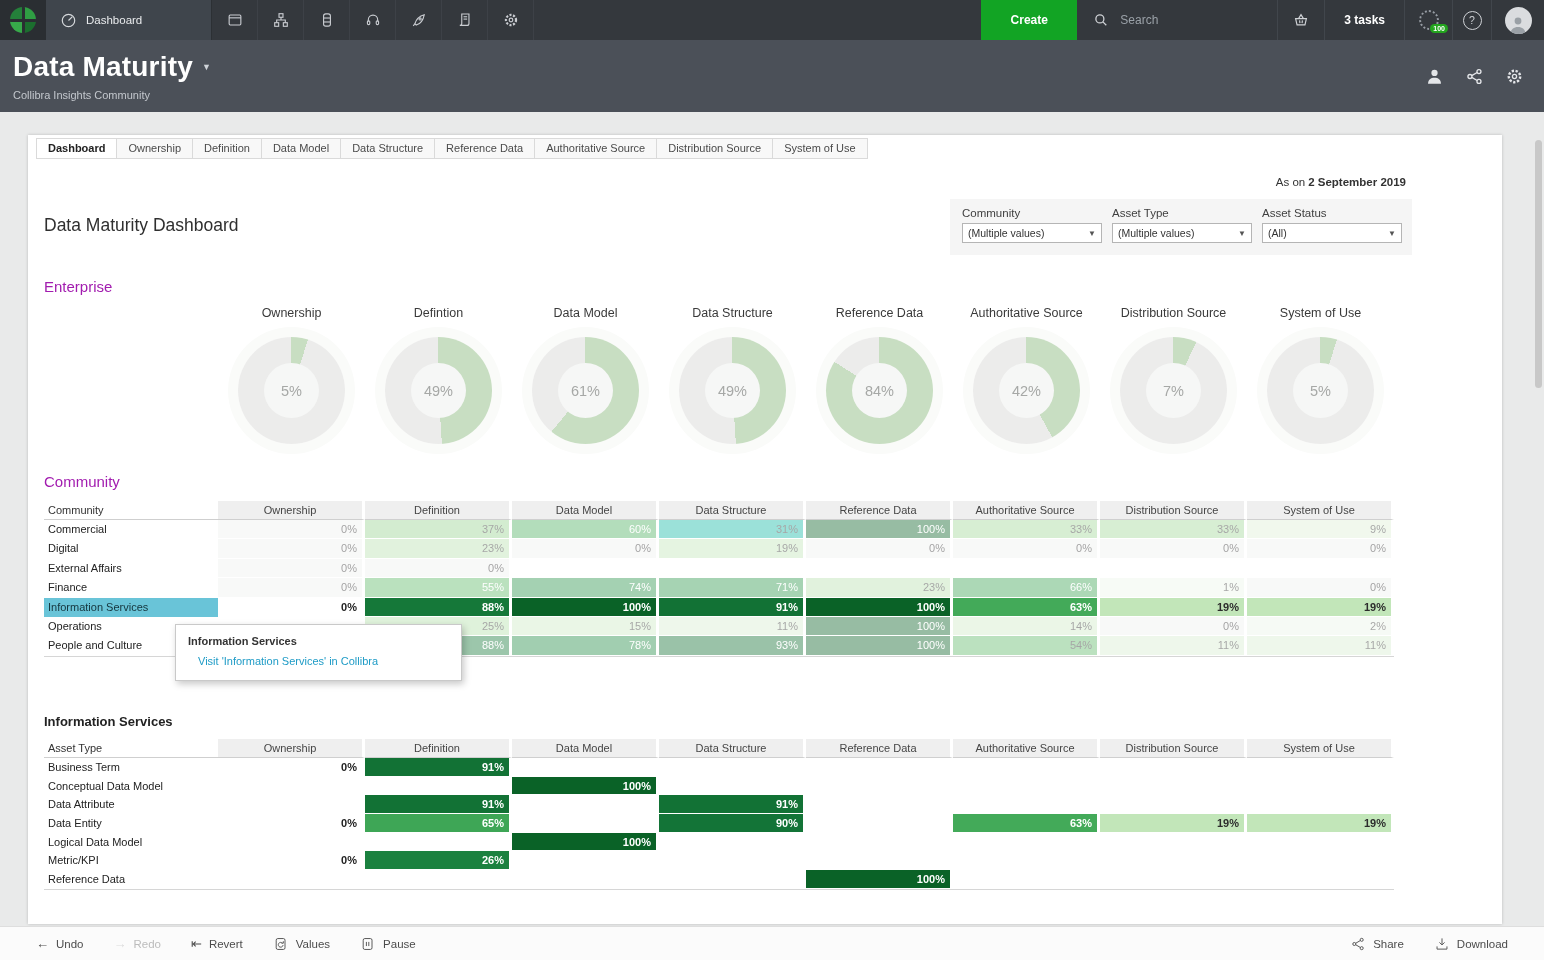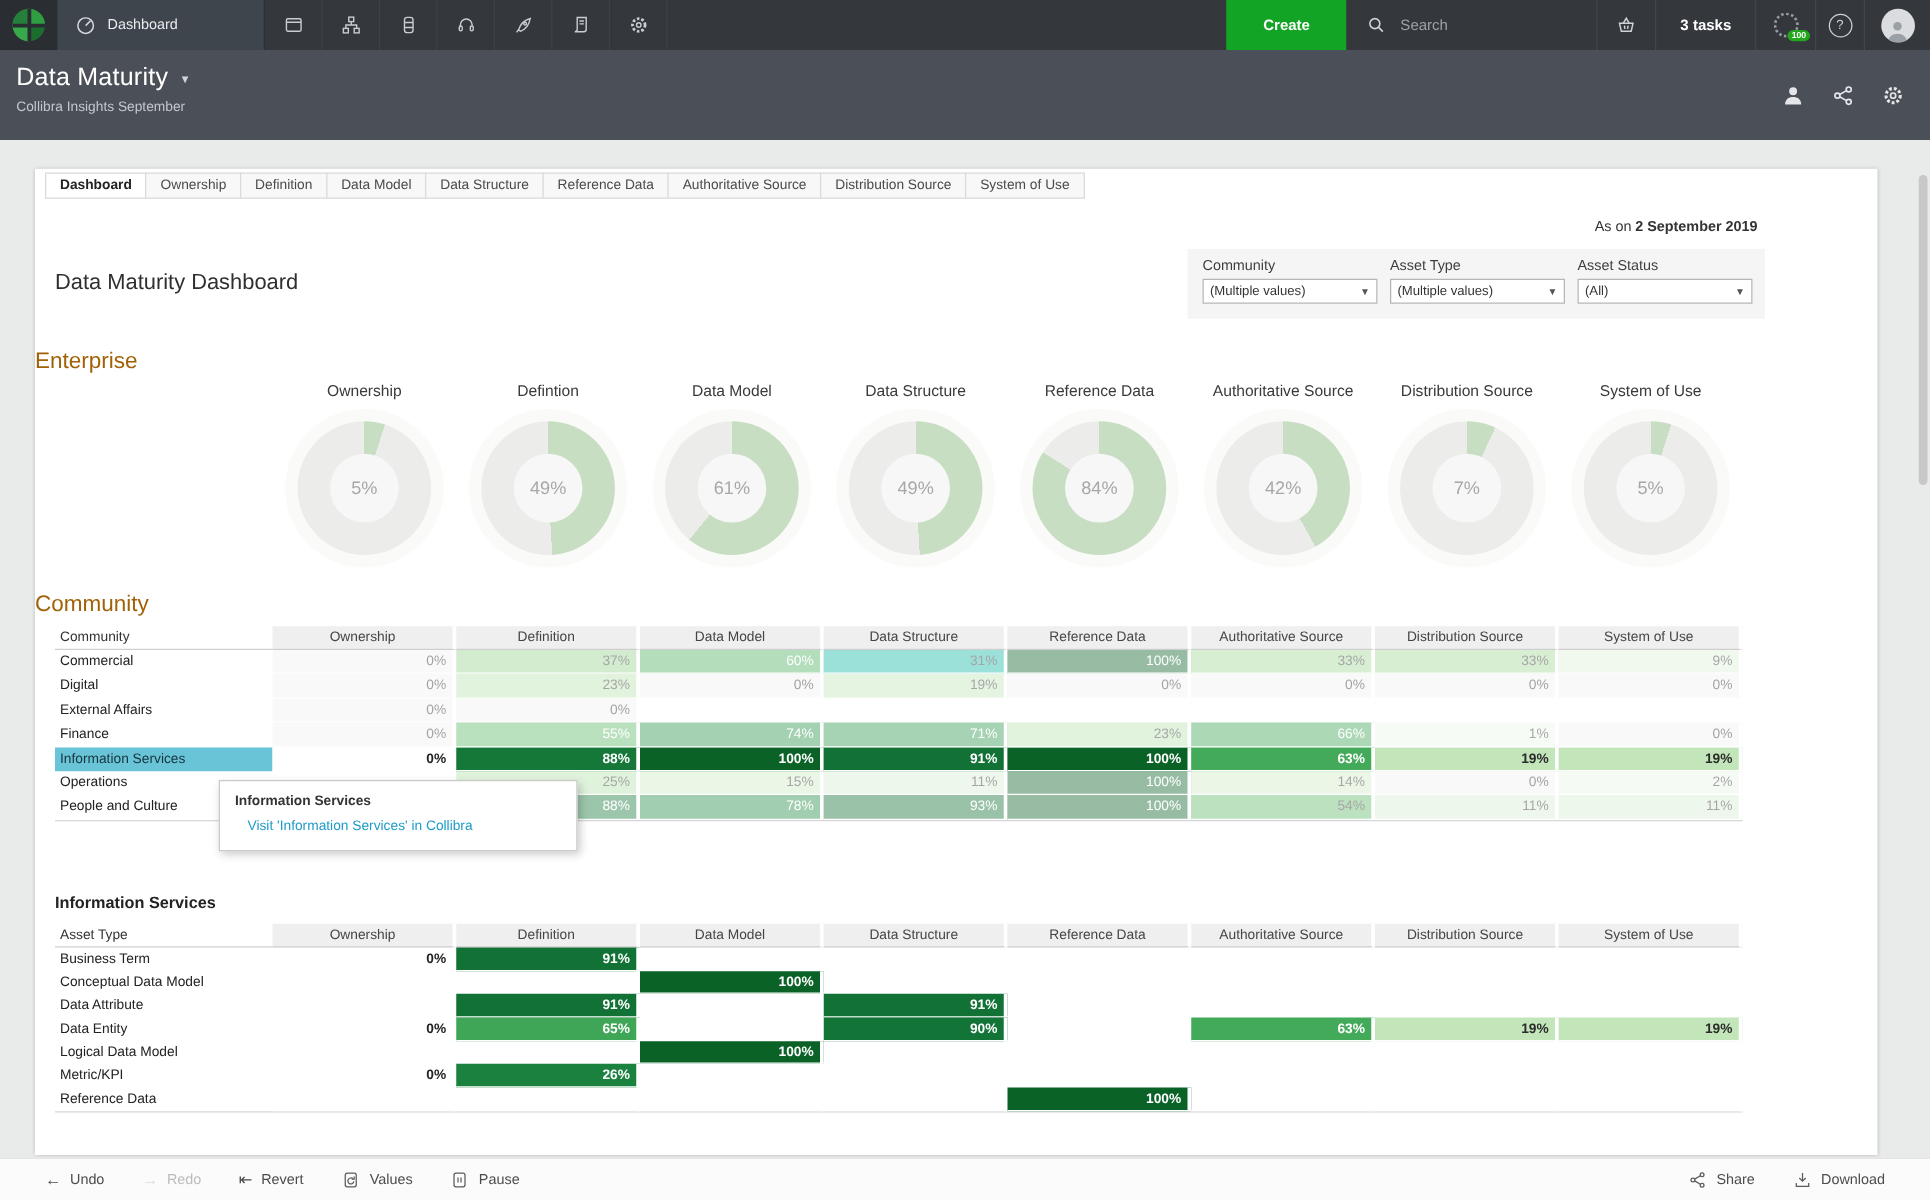--- a/index.html
+++ b/index.html
@@ -28,40 +28,40 @@
   .spinner-wrap{width:47px;position:relative}
   .spinner{width:16px;height:16px;border:2px dotted #969ca3;border-radius:50%}
   .badge100{position:absolute;bottom:7px;right:4px;background:#23a51e;color:#fff;font-size:7px;font-weight:bold;border-radius:6px;padding:1px 3px;line-height:1}
   .help-btn{width:38px}
   .help-circle{width:17px;height:17px;border:1.4px solid #cfd2d6;border-radius:50%;display:flex;align-items:center;justify-content:center;font-size:10.5px;color:#cfd2d6}
   .avatar-btn{width:52px}
   .avatar{width:27px;height:27px;border-radius:50%;background:#dadcdf;display:flex;align-items:flex-end;justify-content:center;overflow:hidden}
   
   .subheader{position:absolute;top:40px;left:0;right:0;height:72px;background:#4b5058;color:#fff;box-sizing:border-box;padding:11px 0 0 13px;z-index:19}
   .sub-title-row{display:flex;align-items:center;gap:9px;cursor:pointer}
-  .sub-title{font-size:20px;font-weight:normal;letter-spacing:.2px}
+  .sub-title{font-size:28px;font-weight:bold;letter-spacing:.2px}
   .caret{font-size:9px;color:#cfd3d8}
   .sub-subtitle{font-size:11px;color:#c3c7cd;margin-top:6px}
   .sub-icons{position:absolute;right:20px;top:27px;display:flex;gap:21px;align-items:center}
   .sub-icons .sic{cursor:pointer}
   
   .card{position:absolute;left:28px;top:135px;width:1474px;height:789px;background:#fff;box-shadow:0 0 3px rgba(0,0,0,.2)}
   .report-tabs{position:absolute;top:3px;left:8px;display:flex;z-index:3}
   .rtab{font-size:11px;color:#4a4a4a;background:#f8f8f8;border:1px solid #dadada;padding:3px 11px 4px;margin-right:-1px;white-space:nowrap;cursor:pointer}
   .rtab.active{background:#fff;color:#222;font-weight:bold}
   .as-on{position:absolute;top:41px;right:96px;font-size:11.5px;color:#333}
   .as-on b{margin-left:3px}
   .filter-panel{position:absolute;top:64px;left:922px;width:462px;height:56px;background:#f5f5f5}
   .fgroup{position:absolute;top:8px;width:140px}
   .flabel{font-size:11.5px;color:#3f3f3f;margin-bottom:4px}
   .fselect{height:20px;border:1px solid #b5b5b5;background:#fff;display:flex;align-items:center;justify-content:space-between;
     padding:0 5px;font-size:10.5px;color:#333;box-sizing:border-box;cursor:pointer}
   .fselect .caret2{font-size:8px;color:#555}
   .page-title{position:absolute;top:80px;left:16px;font-size:17.5px;color:#2f2f2f}
-  .section-h{font-size:18px;color:#a16207;position:absolute;left:0}
+  .section-h{font-size:15px;color:#a21caf;position:absolute;left:16px}
   
   .donut-row{position:absolute;top:171px;left:190px;width:1176px;display:flex}
   .donut-col{width:147px;display:flex;flex-direction:column;align-items:center}
   .donut-label{font-size:12.5px;color:#3a3a3a;height:18px;white-space:nowrap}
   .donut{margin-top:13px;width:107px;height:107px;border-radius:50%;display:flex;align-items:center;justify-content:center;
     box-shadow:0 0 0 10px #fafbf9;cursor:pointer}
   .hole{width:55px;height:55px;border-radius:50%;background:#f6f7f6;display:flex;align-items:center;justify-content:center;
     font-size:14.5px;color:#a6a8a6}
   
   .htable{position:absolute;left:16px;width:1350px}
@@ -214,21 +214,21 @@
         </svg>
     </div>
   </div>
 </div>
 
 <div class="subheader">
   <div class="sub-title-row">
     <span class="sub-title">Data Maturity</span>
     <span class="caret">▼</span>
   </div>
-  <div class="sub-subtitle">Collibra Insights September</div>
+  <div class="sub-subtitle">Collibra Insights Community</div>
   <div class="sub-icons">
     <span class="sic">
       <svg width="19" height="19" viewBox="0 0 20 20" fill="#e4e6e9">
           <circle cx="10" cy="6.3" r="3.3"></circle>
           <path d="M3.2 17.5 c0-4.2 3-6.3 6.8-6.3 s6.8 2.1 6.8 6.3 z"></path>
         </svg>
     </span>
     <span class="sic">
       <svg width="19" height="19" viewBox="0 0 20 20" fill="none" stroke="#e4e6e9" stroke-width="1.4">
           <circle cx="14.7" cy="4.8" r="2.1"></circle>

